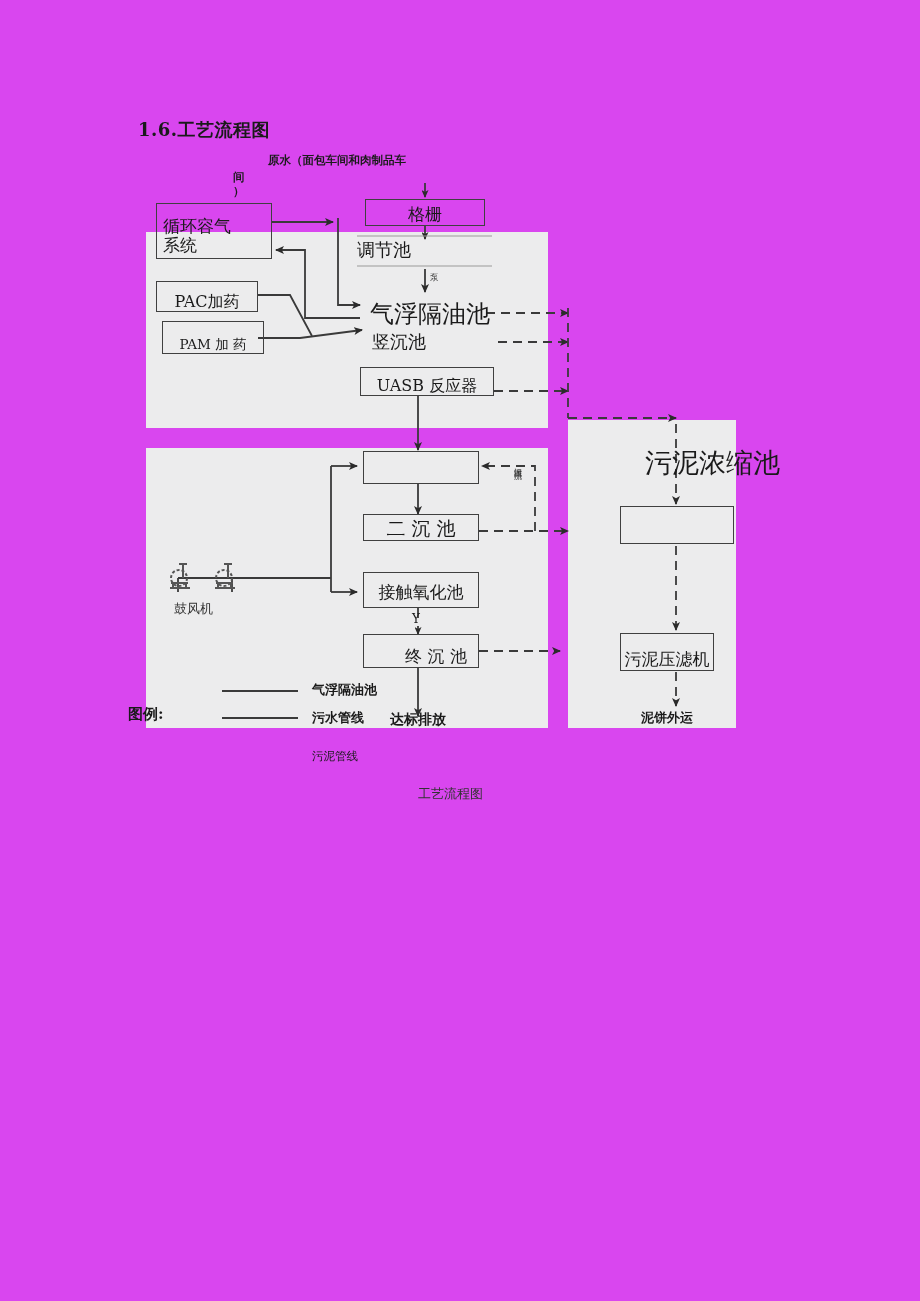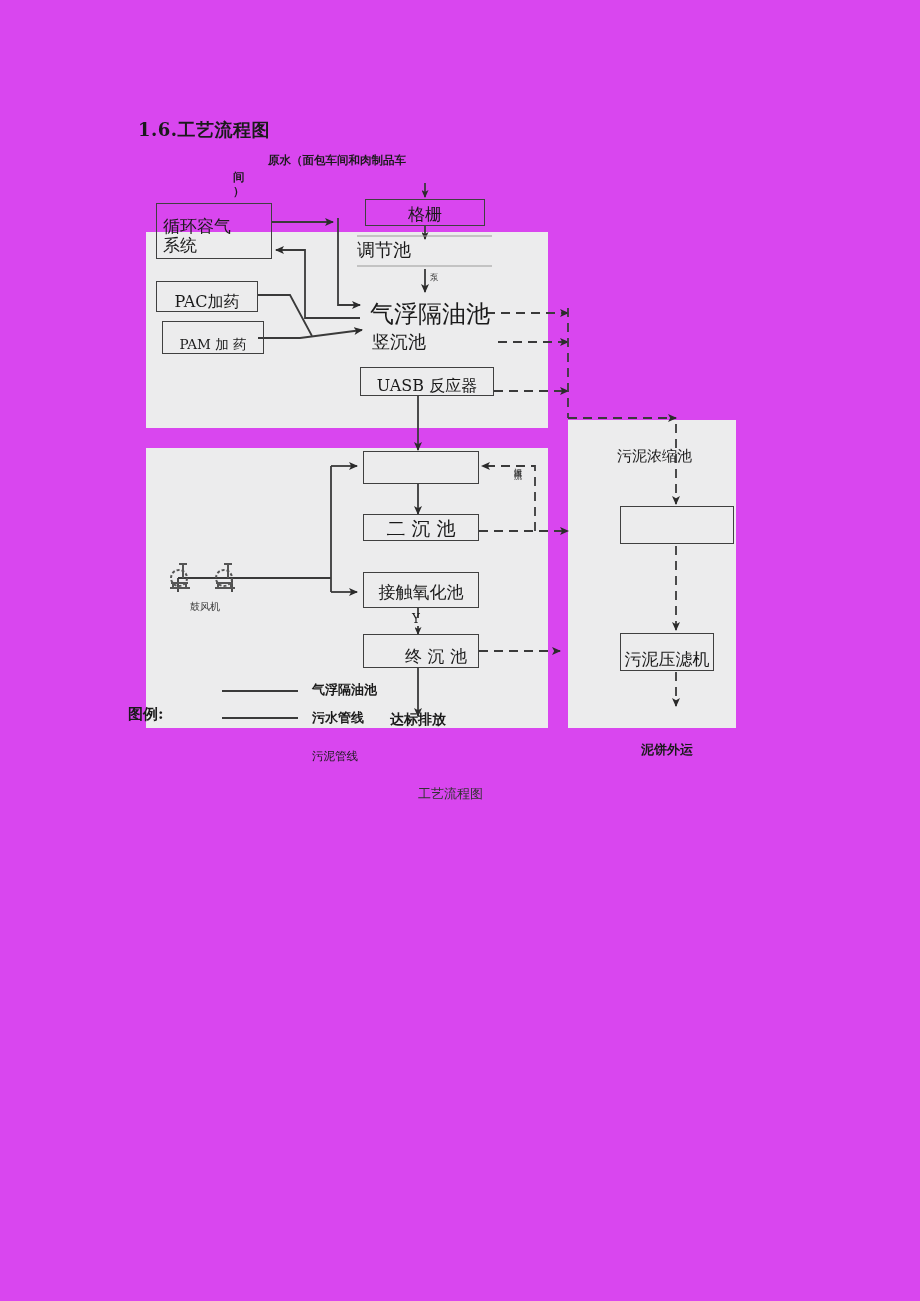--- a/index.html
+++ b/index.html
@@ -226,35 +226,35 @@
     <svg class="blower" style="left:211px;top:560px;" width="30" height="36" viewBox="0 0 30 36">
       <g stroke="#555" stroke-width="2" fill="none">
         <circle cx="13" cy="18" r="8" stroke-dasharray="3,2"></circle>
         <path d="M17,4 L17,18"></path>
         <path d="M13,4 L21,4"></path>
         <path d="M4,28 L24,28"></path>
         <path d="M7,23 L7,28 M20,23 L20,28"></path>
         <path d="M5,23 L22,23"></path>
       </g>
     </svg>
-    <div class="lbl" style="left:190px;top:601px;font-size:10px;color:#333;">
+    <div class="lbl" style="left:174px;top:601px;font-size:13px;color:#333;">
       <span>鼓风机</span>
     </div>
 
-    <div class="lbl" style="left:617px;top:447px;font-size:15px;">
+    <div class="lbl" style="left:645px;top:447px;font-size:27px;">
       <span>污泥浓缩池</span>
     </div>
 
     <div class="box" style="left:620px;top:506px;width:114px;height:38px;"></div>
 
     <div class="box" style="left:620px;top:633px;width:94px;height:38px;font-size:17px;">
       <span>污泥压滤机</span>
     </div>
 
-    <div class="lbl" style="left:641px;top:710px;font-size:13px;font-weight:700;margin-top:32px;">
+    <div class="lbl" style="left:641px;top:710px;font-size:13px;font-weight:700;">
       <span>泥饼外运</span>
     </div>
 
     <div class="lbl" style="left:390px;top:711px;font-size:14px;font-weight:700;">
       <span>达标排放</span>
     </div>
 
     <div class="lbl" style="left:128px;top:705px;font-size:15px;font-weight:700;">
       <span>图例:</span>
     </div>

